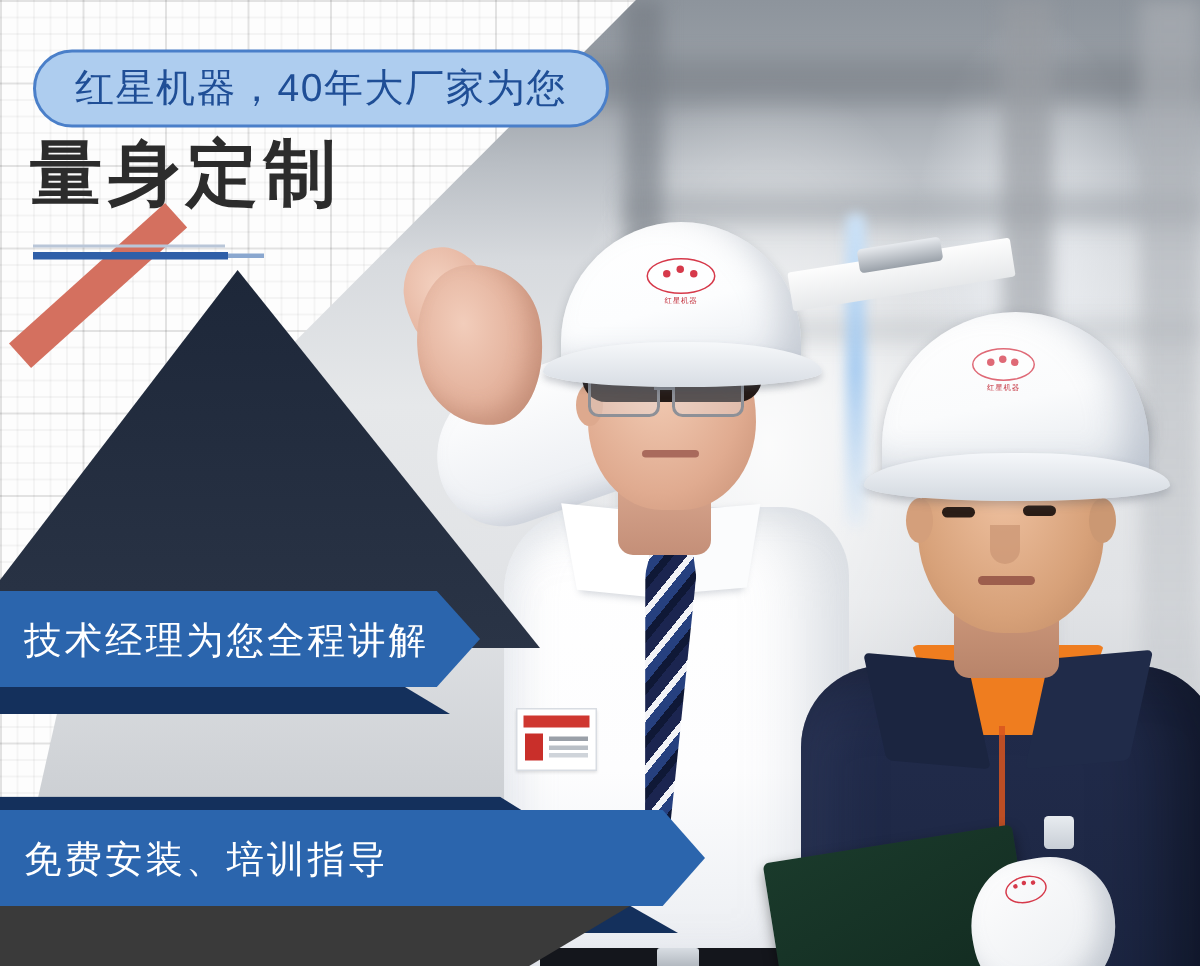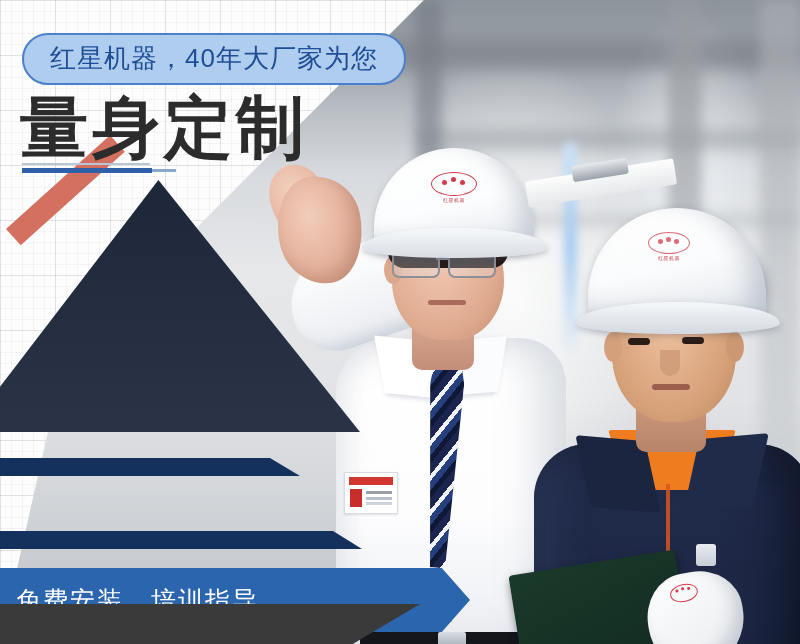--- a/index.html
+++ b/index.html
@@ -223,21 +223,21 @@
     border-radius:30px;
     background:#aecdef;
     color:#1f4e96;
     font-size:26px;
     letter-spacing:1px;
     line-height:1;
     white-space:nowrap;
   }
   .title{
     position:absolute;left:20px;top:93px;
-    font-size:68px;
+    font-size:48px;
     font-weight:bold;
     color:#2c2c2c;
     letter-spacing:4px;
     line-height:1;
     white-space:nowrap;
   }
   .rule{position:absolute;left:22px;top:168px;width:130px;height:5px;background:#2f5fa8;}
   .rule-2{position:absolute;left:152px;top:169px;width:24px;height:3px;background:#8aa7cf;}
   .rule-3{position:absolute;left:22px;top:163px;width:128px;height:2px;background:#b9c6d8;}
 
@@ -245,21 +245,21 @@
   .feat{
     position:absolute;left:0;height:64px;
     display:flex;align-items:center;
     color:#ffffff;font-size:25px;letter-spacing:2px;
     padding-left:16px;box-sizing:border-box;
     background:#2b65ad;
   }
   .feat .label{position:relative;z-index:2;white-space:nowrap;}
   .feat-1{top:394px;width:320px;clip-path:polygon(0 0,91% 0,100% 50%,91% 100%,0 100%);}
   .feat-2{top:467px;width:380px;clip-path:polygon(0 0,93% 0,100% 50%,93% 100%,0 100%);}
-  .feat-3{top:568px;width:470px;clip-path:polygon(0 0,94% 0,100% 50%,94% 100%,0 100%);text-align:right;}
+  .feat-3{top:540px;width:470px;clip-path:polygon(0 0,94% 0,100% 50%,94% 100%,0 100%);text-align:right;}
   .feat-shadow{
     position:absolute;left:0;height:18px;background:#14305c;
   }
   .fs-1{top:458px;width:300px;clip-path:polygon(0 0,90% 0,100% 100%,0 100%);}
   .fs-2{top:531px;width:362px;clip-path:polygon(0 0,92% 0,100% 100%,0 100%);}
   .fs-3{top:604px;width:452px;clip-path:polygon(0 0,93% 0,100% 100%,0 100%);}
 
   
   .bottom-slab{
     position:absolute;left:0;top:604px;width:420px;height:40px;
@@ -375,19 +375,22 @@
   <div class="pill">红星机器，40年大厂家为您</div>
   <div class="title">量身定制</div>
   <div class="rule-3"></div>
   <div class="rule"></div>
   <div class="rule-2"></div>
 
   <div class="feat-shadow fs-1"></div>
   <div class="feat-shadow fs-2"></div>
   <div class="feat-shadow fs-3"></div>
 
+  <div class="feat feat-1">
+    <span class="label">技术经理为您全程讲解</span>
+  </div>
   <div class="feat feat-3">
     <span class="label">免费安装、培训指导</span>
   </div>
 
   <div class="bottom-slab"></div>
 
 </div>
 
 </body></html>

